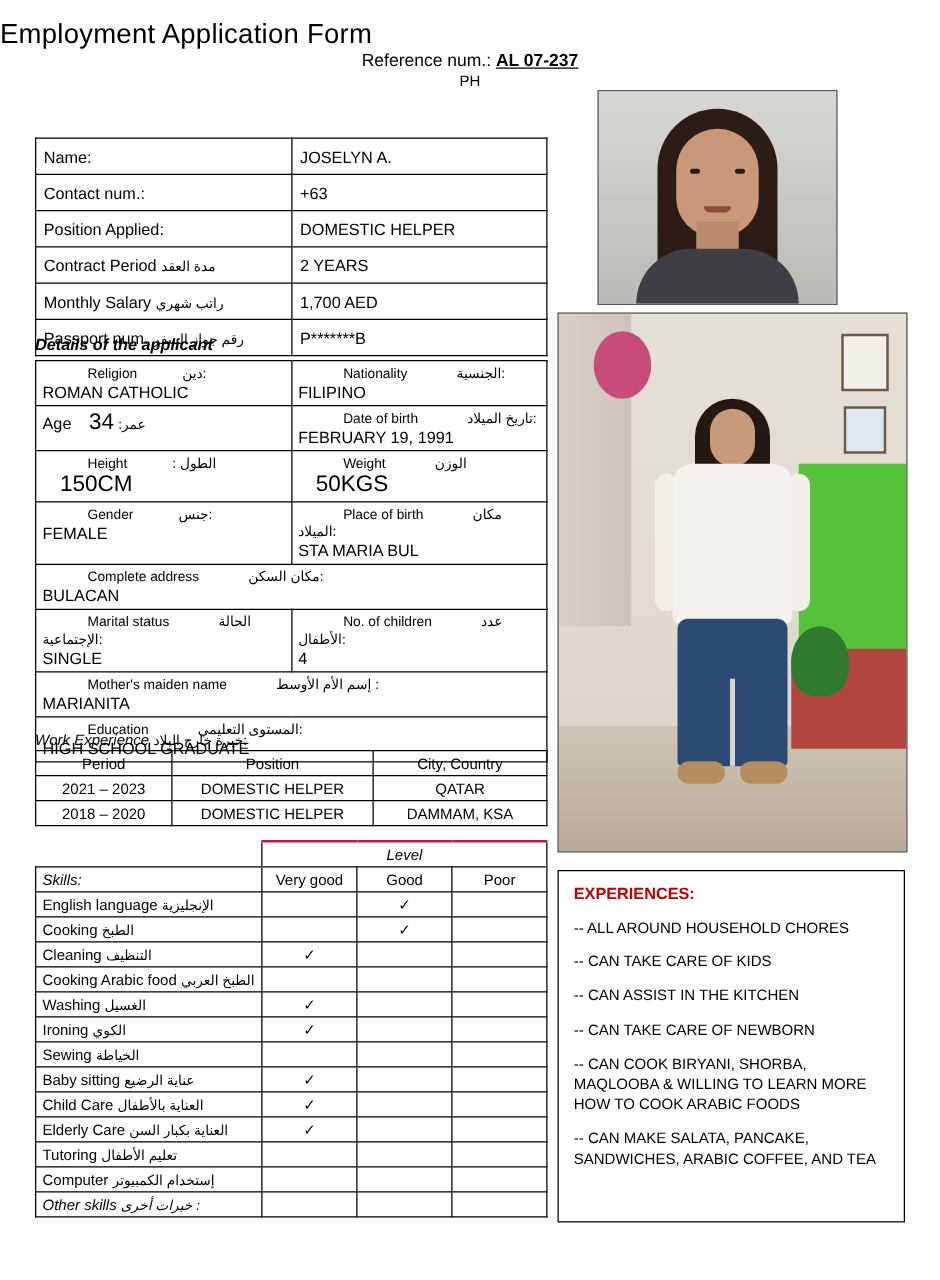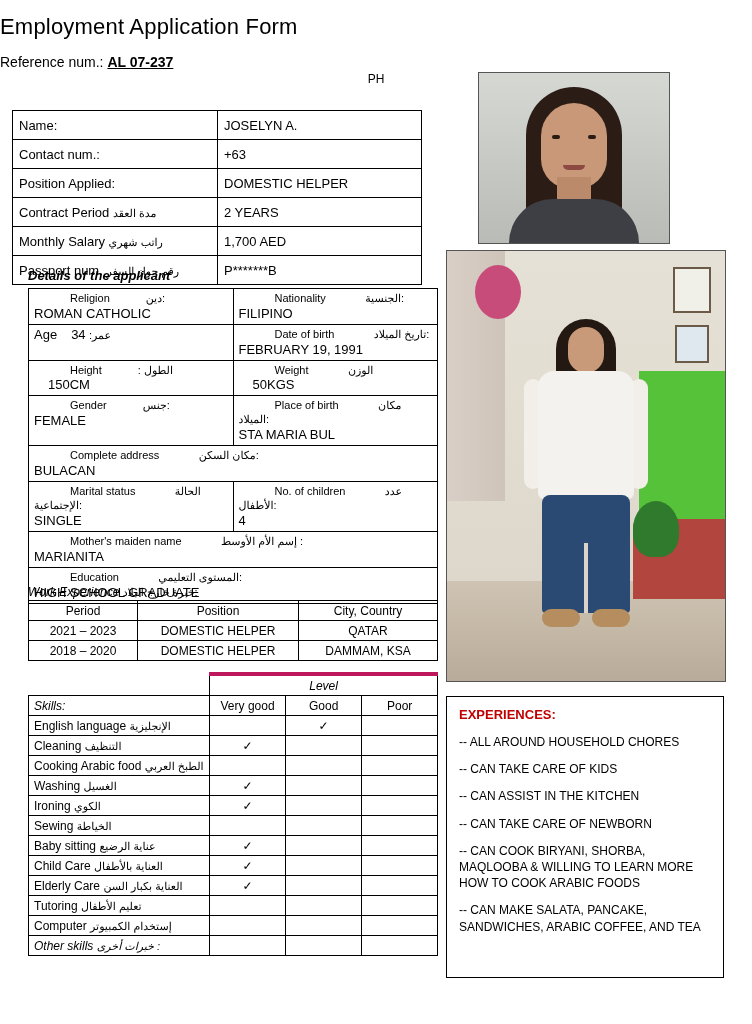--- a/index.html
+++ b/index.html
@@ -23,40 +23,41 @@
   
   .doc-title {
     text-align: left;
     font-size: 22px;
     font-weight: 400;
     margin: 0;
     padding-top: 14px;
     letter-spacing: 0.2px;
   }
   .ref-line {
+    text-align: center;
     font-size: 14px;
-    margin-top: 14px;
+    margin-top: 0;
   }
   .ref-value {
     text-decoration: underline;
     font-weight: 700;
   }
   .ref-sub {
     text-align: center;
     font-size: 12px;
     margin-top: 2px;
   }
   
   table {
     border-collapse: collapse;
   }
   
   .top-info {
     position: absolute;
-    left: 12px;
+    left: 28px;
     top: 110px;
     width: 410px;
   }
   .top-info td {
     border: 1px solid #000;
     height: 26px;
     padding: 1px 6px;
     font-size: 13px;
     vertical-align: middle;
   }
@@ -84,21 +85,21 @@
     vertical-align: top;
   }
   .applicant td.half { width: 50%; }
   .lblrow { font-size: 11px; padding-left: 36px; }
   .valrow {
     font-size: 13px;
     display: block;
     margin-top: 1px;
   }
   .inline-val {
-    font-size: 13px;
+    font-size: 18px;
     padding-left: 14px;
   }
   
   .work-head {
     position: absolute;
     left: 28px;
     top: 585px;
     font-size: 12px;
   }
   .work-head .it { font-style: italic; }
@@ -132,21 +133,21 @@
     vertical-align: middle;
   }
   .skills td.name { width: 192px; text-align: left; }
   .skills td.lvl  { width: 72px; text-align: center; }
   .skills .level-head {
     text-align: center;
     font-style: italic;
     font-size: 12px;
     border-left: 1px solid #000;
     border-right: 1px solid #000;
-    border-top: 4px solid #be185d;
+    border-top: 2px solid #be185d;
     border-bottom: none;
   }
   .skills .blank-cell { border: none; }
   .skills .sk-label { font-style: italic; }
   .ar-s { font-size: 11px; }
   .check { font-size: 13px; }
   
   .photo-head {
     position: absolute;
     left: 478px;
@@ -474,20 +475,26 @@
     </tr>
     <tr>
       <td class="name sk-label">Skills:</td>
       <td class="lvl">Very good</td>
       <td class="lvl">Good</td>
       <td class="lvl">Poor</td>
     </tr>
 
     <tr>
       <td class="name"><span>English language</span> <span class="ar-s">الإنجليزية</span></td>
+      <td class="lvl"></td>
+      <td class="lvl check">✓</td>
+      <td class="lvl"></td>
+    </tr>
+    <tr>
+      <td class="name"><span>Cooking</span> <span class="ar-s">الطبخ</span></td>
       <td class="lvl"></td>
       <td class="lvl check">✓</td>
       <td class="lvl"></td>
     </tr>
     <tr>
       <td class="name"><span>Cleaning</span> <span class="ar-s">التنظيف</span></td>
       <td class="lvl check">✓</td>
       <td class="lvl"></td>
       <td class="lvl"></td>
     </tr>

